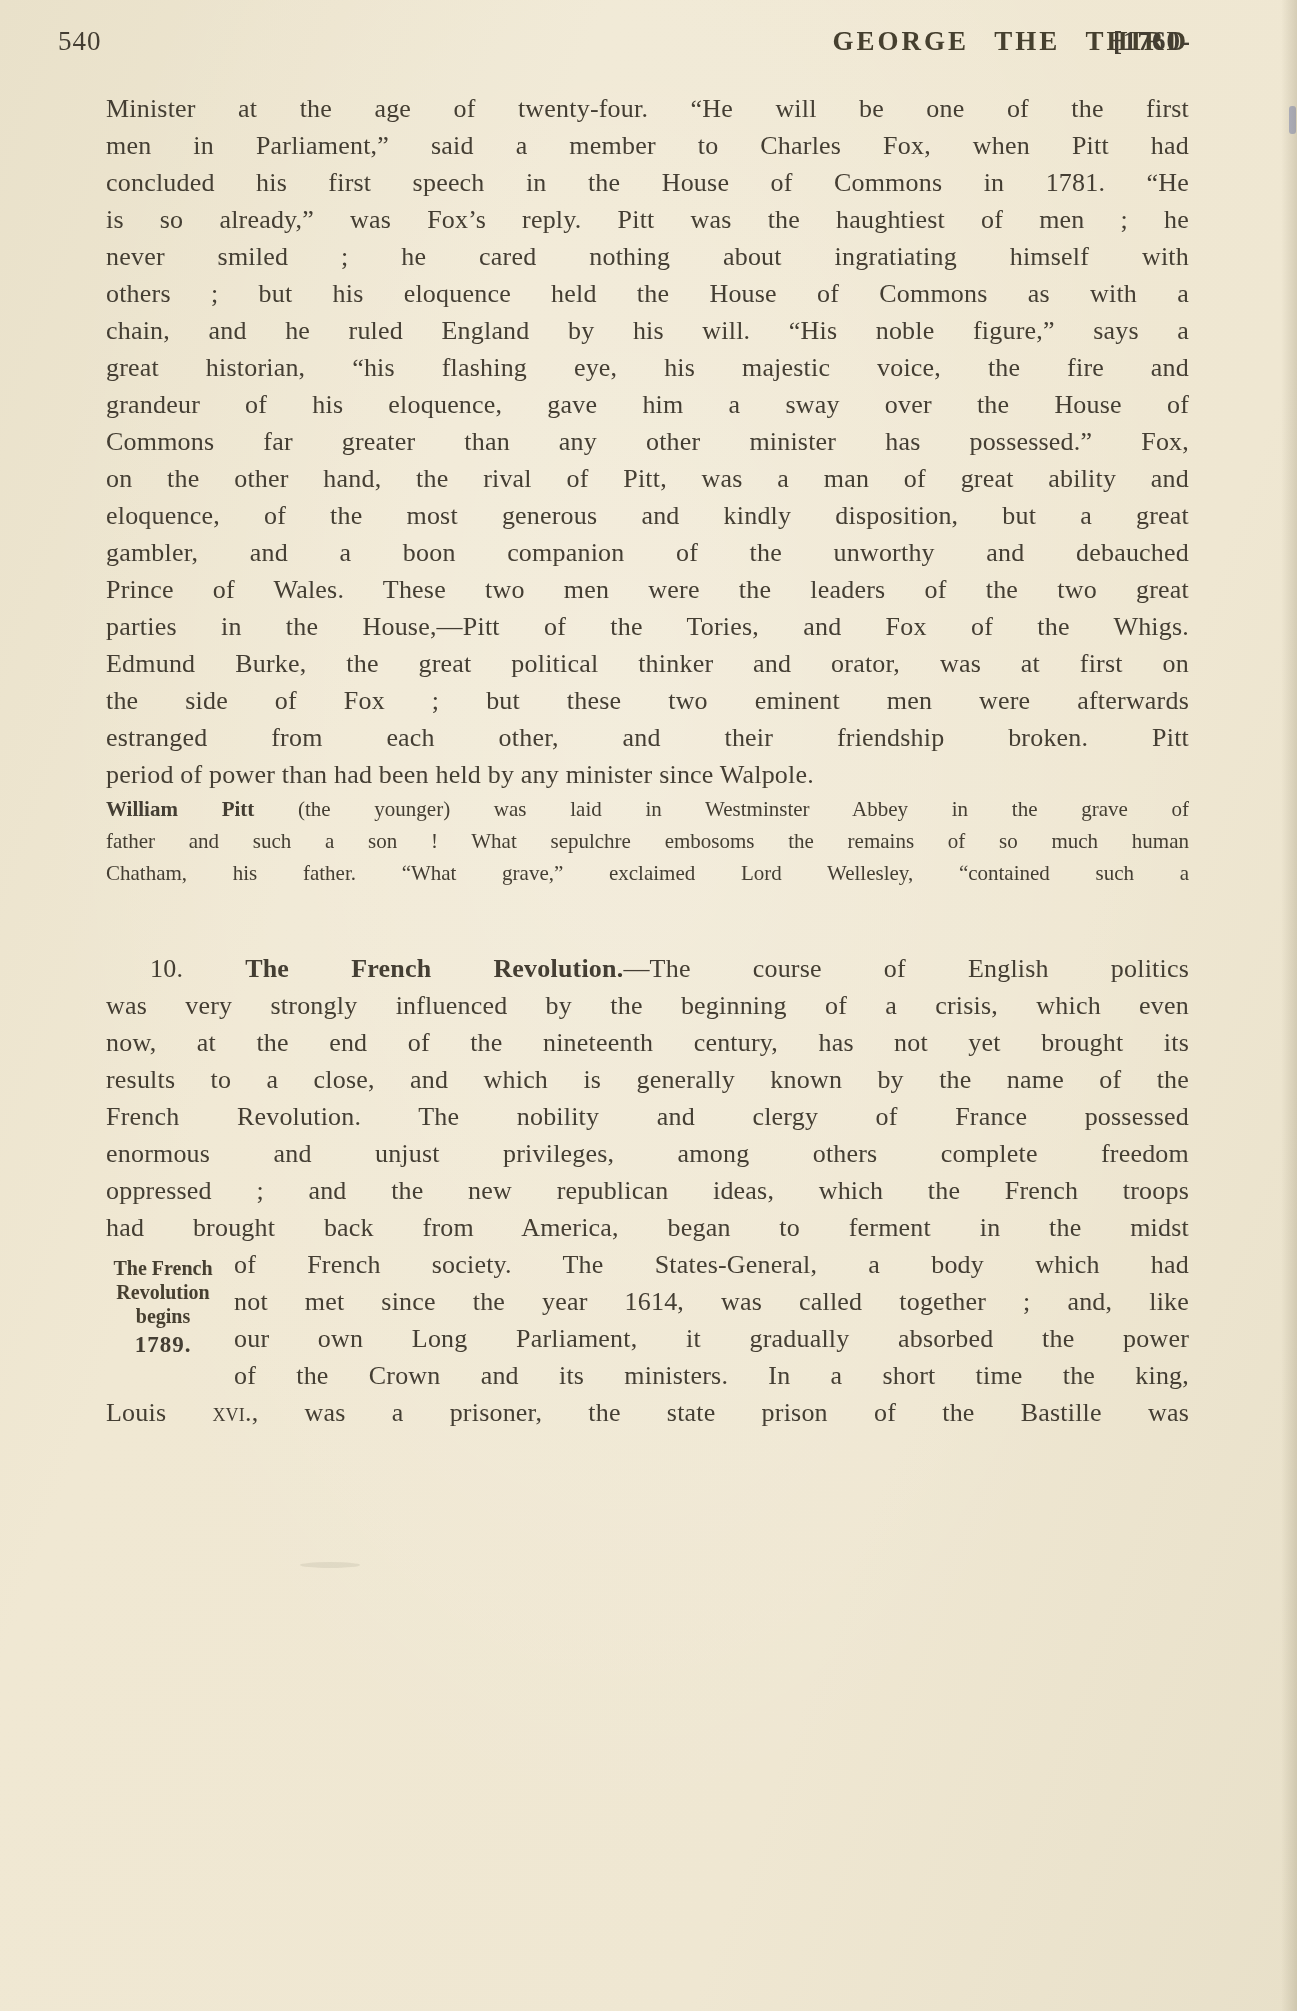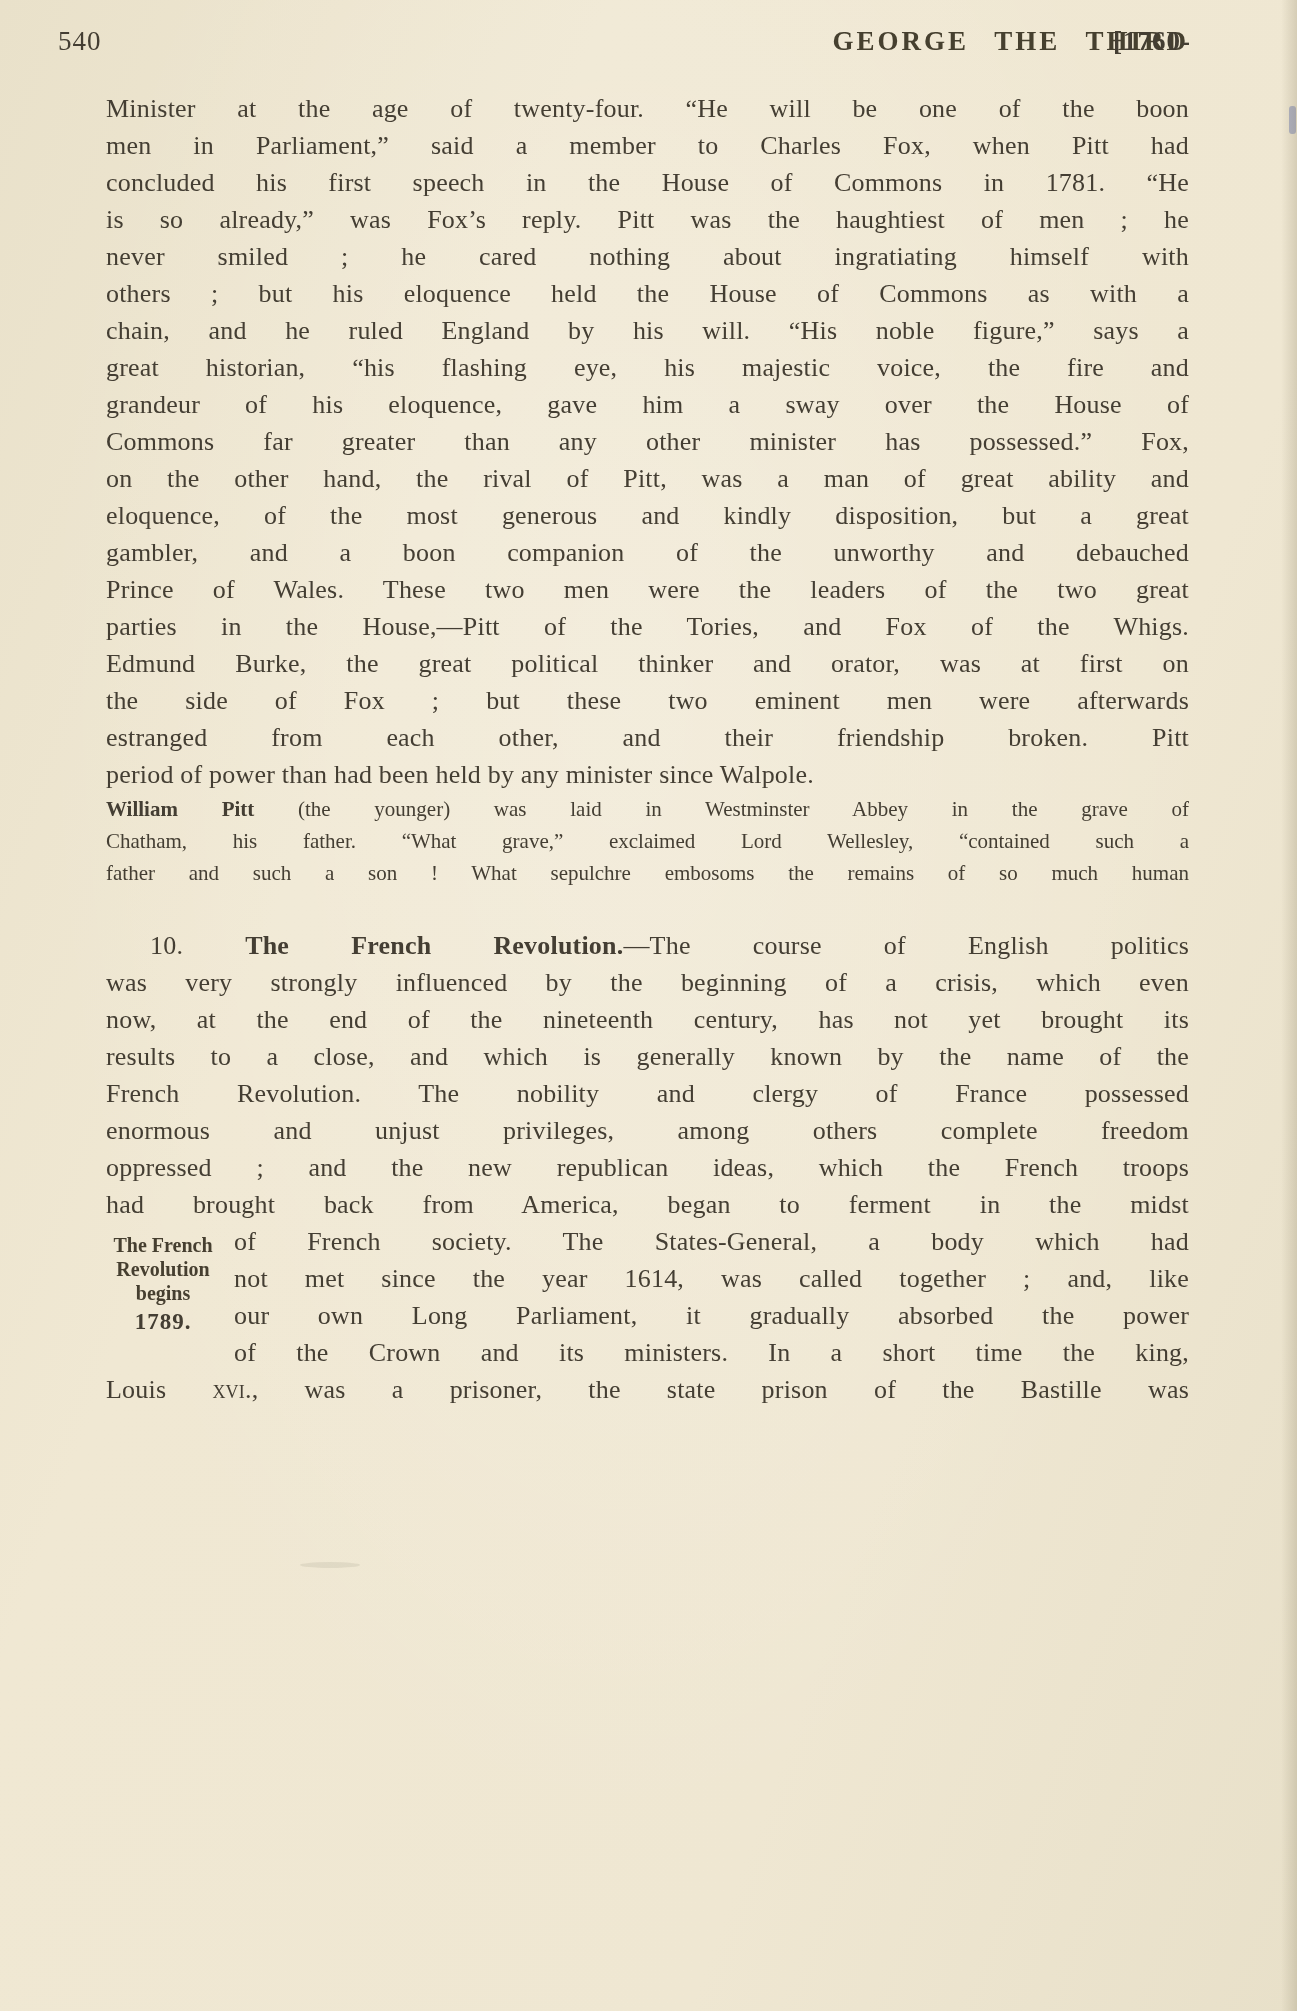--- a/index.html
+++ b/index.html
@@ -64,21 +64,21 @@
 
   .footnote { }
   .fline {
     font-size:21px;
     line-height:32px;
     text-align:justify;
     text-align-last:justify;
   }
   .fline.endpara { text-align-last:left; }
 
-  .section-para { margin-top:38px; }
+  .section-para { margin-top:61px; }
 
   .with-sidenote { display:flex; }
   .sidenote {
     flex:none;
     width:128px;
     padding:10px 14px 0 0;
     text-align:center;
   }
   .sidenote .sn-line {
     font-size:20px; font-weight:700; line-height:24px; color:#463f30;
@@ -99,21 +99,21 @@
   <div class="artifact-blue"></div>
   <div class="artifact-smudge"></div>
 
   <header class="page-header">
     <span class="page-num">540</span>
     <span class="running-title">GEORGE THE THIRD</span>
     <span class="date-range">[1760-</span>
   </header>
 
   <section class="para main-para">
-    <div class="line">Minister at the age of twenty-four. “He will be one of the boon</div>
+    <div class="line">Minister at the age of twenty-four. “He will be one of the first</div>
     <div class="line">men in Parliament,” said a member to Charles Fox, when Pitt had</div>
     <div class="line">concluded his first speech in the House of Commons in 1781. “He</div>
     <div class="line">is so already,” was Fox’s reply. Pitt was the haughtiest of men ; he</div>
     <div class="line">never smiled ; he cared nothing about ingratiating himself with</div>
     <div class="line">others ; but his eloquence held the House of Commons as with a</div>
     <div class="line">chain, and he ruled England by his will. “His noble figure,” says a</div>
     <div class="line">great historian, “his flashing eye, his majestic voice, the fire and</div>
     <div class="line">grandeur of his eloquence, gave him a sway over the House of</div>
     <div class="line">Commons far greater than any other minister has possessed.” Fox,</div>
     <div class="line">on the other hand, the rival of Pitt, was a man of great ability and</div>
@@ -122,22 +122,22 @@
     <div class="line">Prince of Wales. These two men were the leaders of the two great</div>
     <div class="line">parties in the House,—Pitt of the Tories, and Fox of the Whigs.</div>
     <div class="line">Edmund Burke, the great political thinker and orator, was at first on</div>
     <div class="line">the side of Fox ; but these two eminent men were afterwards</div>
     <div class="line">estranged from each other, and their friendship broken. Pitt</div>
     <div class="line endpara">period of power than had been held by any minister since Walpole.</div>
   </section>
 
   <section class="footnote">
     <div class="fline"><span class="b">William Pitt</span><span> (the younger) was laid in Westminster Abbey in the grave of</span></div>
+    <div class="fline">father and such a son ! What sepulchre embosoms the remains of so much human</div>
     <div class="fline">Chatham, his father. “What grave,” exclaimed Lord Wellesley, “contained such a</div>
-    <div class="fline">father and such a son ! What sepulchre embosoms the remains of so much human</div>
   </section>
 
   <section class="para section-para">
     <div class="line indent-first"><span>10. </span><span class="b">The French Revolution.</span><span>—The course of English politics</span></div>
     <div class="line">was very strongly influenced by the beginning of a crisis, which even</div>
     <div class="line">now, at the end of the nineteenth century, has not yet brought its</div>
     <div class="line">results to a close, and which is generally known by the name of the</div>
     <div class="line">French Revolution. The nobility and clergy of France possessed</div>
     <div class="line">enormous and unjust privileges, among others complete freedom</div>
     <div class="line">oppressed ; and the new republican ideas, which the French troops</div>

